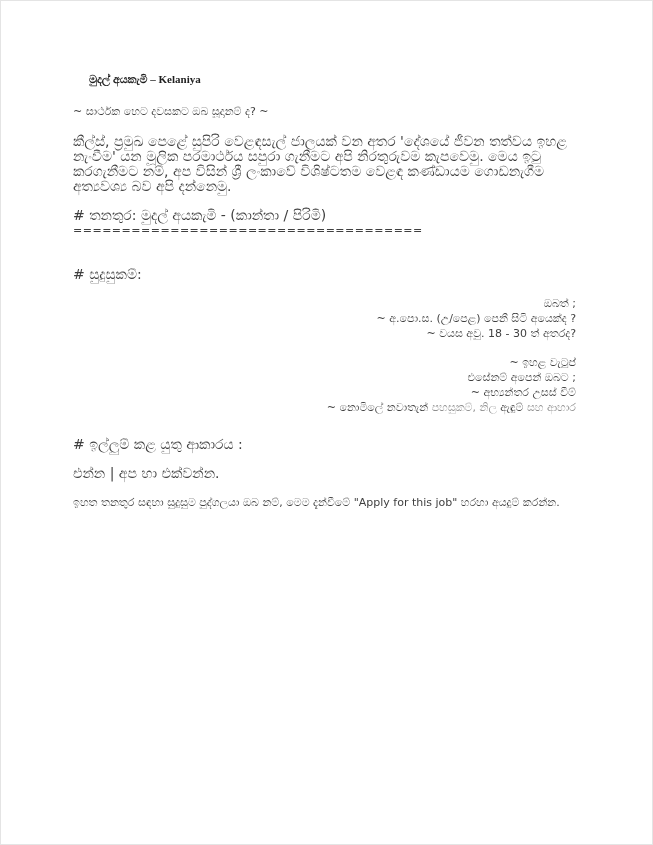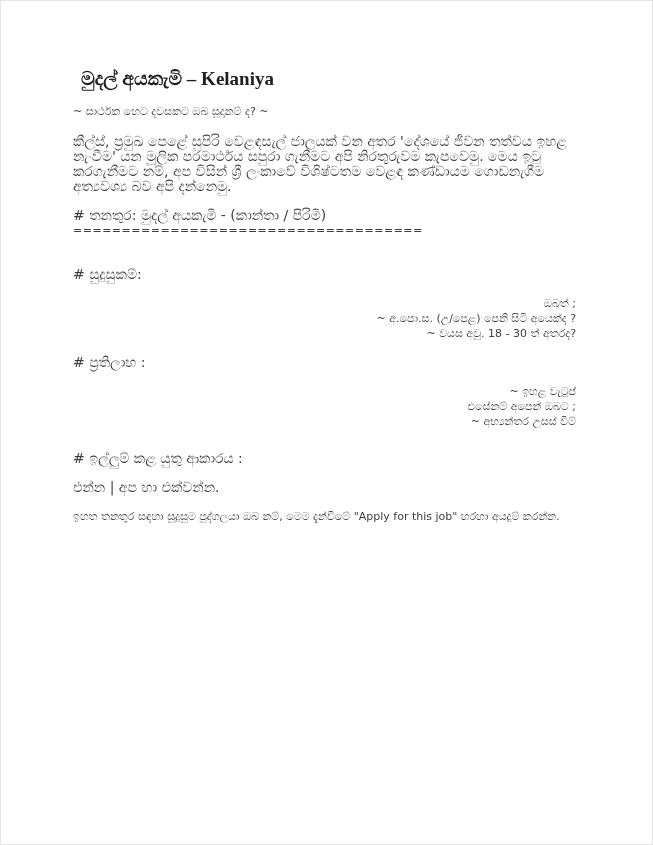--- a/index.html
+++ b/index.html
@@ -19,24 +19,24 @@
     color: #3f3f3f;
   }
   .content {
     position: absolute;
     top: 70px;
     left: 72px;
     right: 76px;
   }
   .doc-title {
     font-family: "Liberation Serif", "DejaVu Serif", serif;
-    font-size: 19px;
+    font-size: 11px;
     font-weight: bold;
     color: #1f1f1f;
-    margin: 0 0 17px 8px;
+    margin: 0 0 17px 16px;
     line-height: 16px;
   }
   .tagline {
     font-size: 11px;
     margin: 0 0 15px 0;
     line-height: 15px;
   }
   .para {
     font-size: 14px;
     line-height: 15px;
@@ -97,26 +97,26 @@
     <p class="divider">====================================</p>
 
     <p class="section-heading block-gap"># සුදුසුකම්:</p>
 
     <ul class="list">
       <li>ඔබත් ;</li>
       <li>~ අ.පො.ස. (උ/පෙළ) පෙනී සිටි අයෙක්ද ?</li>
       <li>~ වයස අවු. 18 - 30 ත් අතරද?</li>
     </ul>
 
-    <p class="section-heading block-gap"># ප්‍රතිලාභ :</p>
 
     <ul class="list gap-lg">
       <li>~ ඉහළ වැටුප්</li>
       <li>එසේනම් අපෙන් ඔබට ;</li>
       <li>~ අභ්‍යන්තර උසස් වීම්</li>
+      <li><span>~ නොමිලේ නවාතැන් </span><span class="muted">පහසුකම්, නිල </span><span>ඇඳුම් </span><span class="muted">සහ ආහාර</span></li>
     </ul>
 
     <p class="section-heading block-gap"># ඉල්ලුම් කළ යුතු ආකාරය :</p>
 
     <p class="para">එන්න | අප හා එක්වන්න.</p>
 
 
     <p class="closing">ඉහත තනතුර සඳහා සුදුසුම පුද්ගලයා ඔබ නම්, මෙම දැන්වීමේ "Apply for this job" හරහා අයදුම් කරන්න.</p>
 
   </div>

